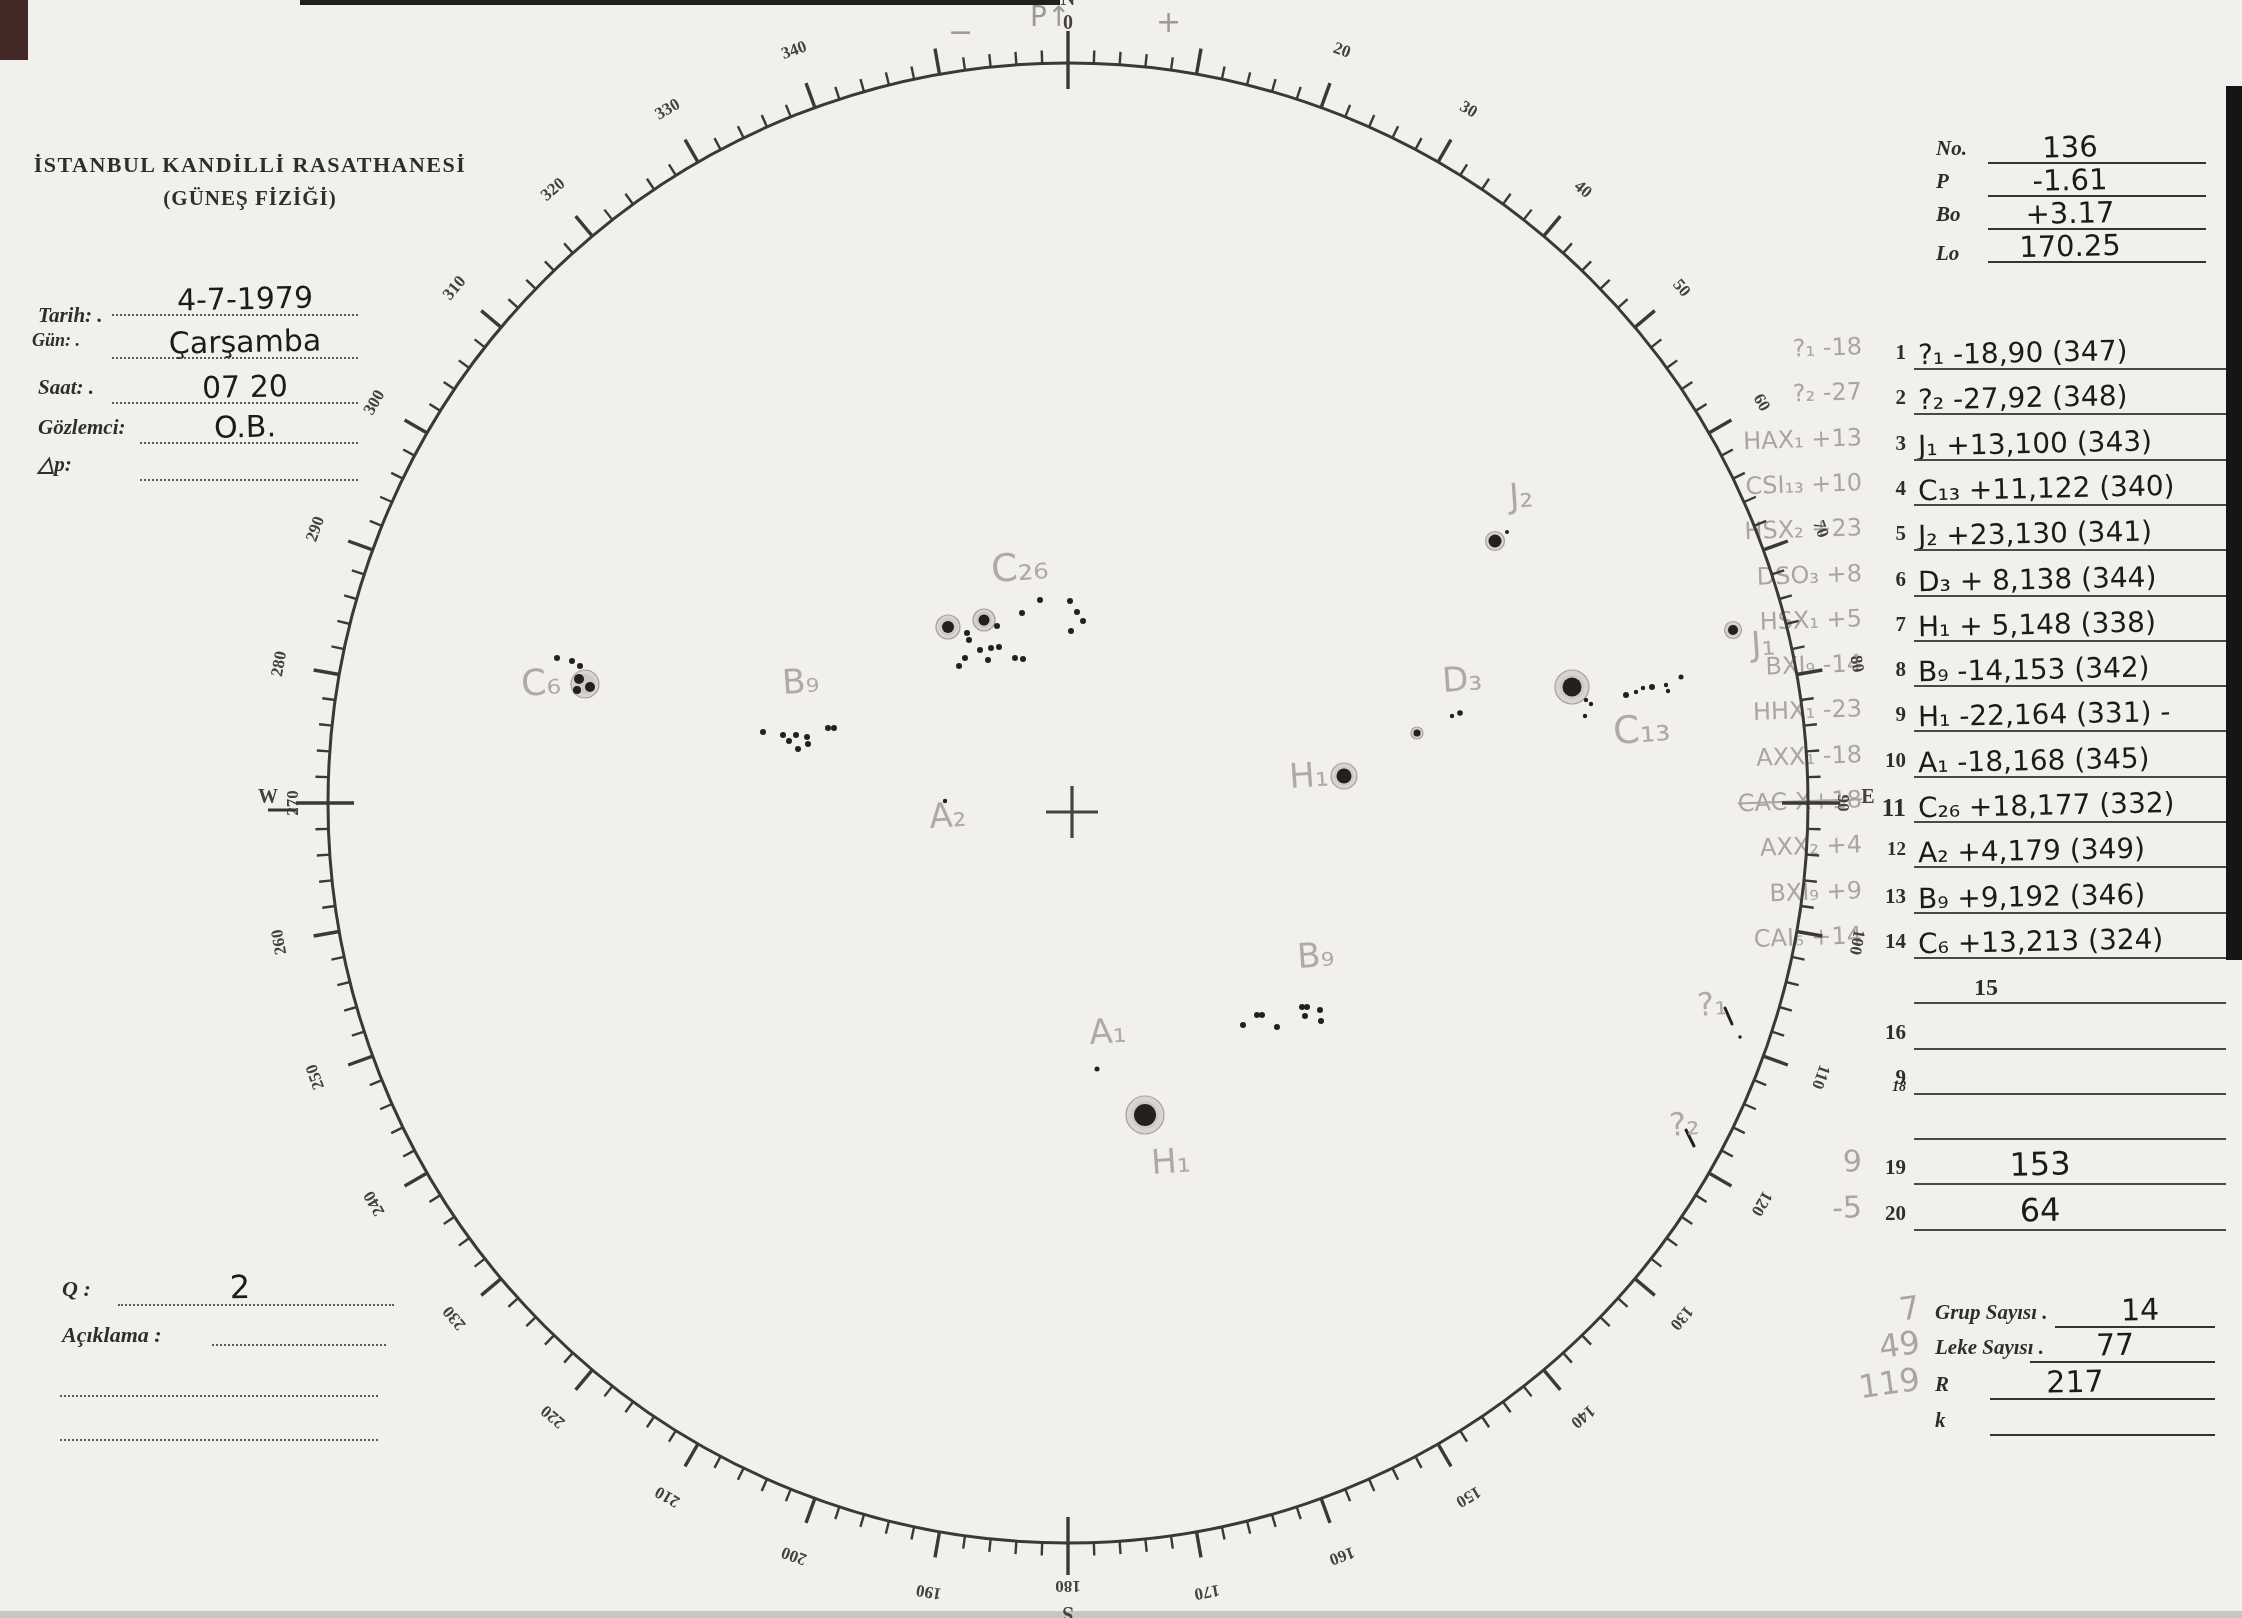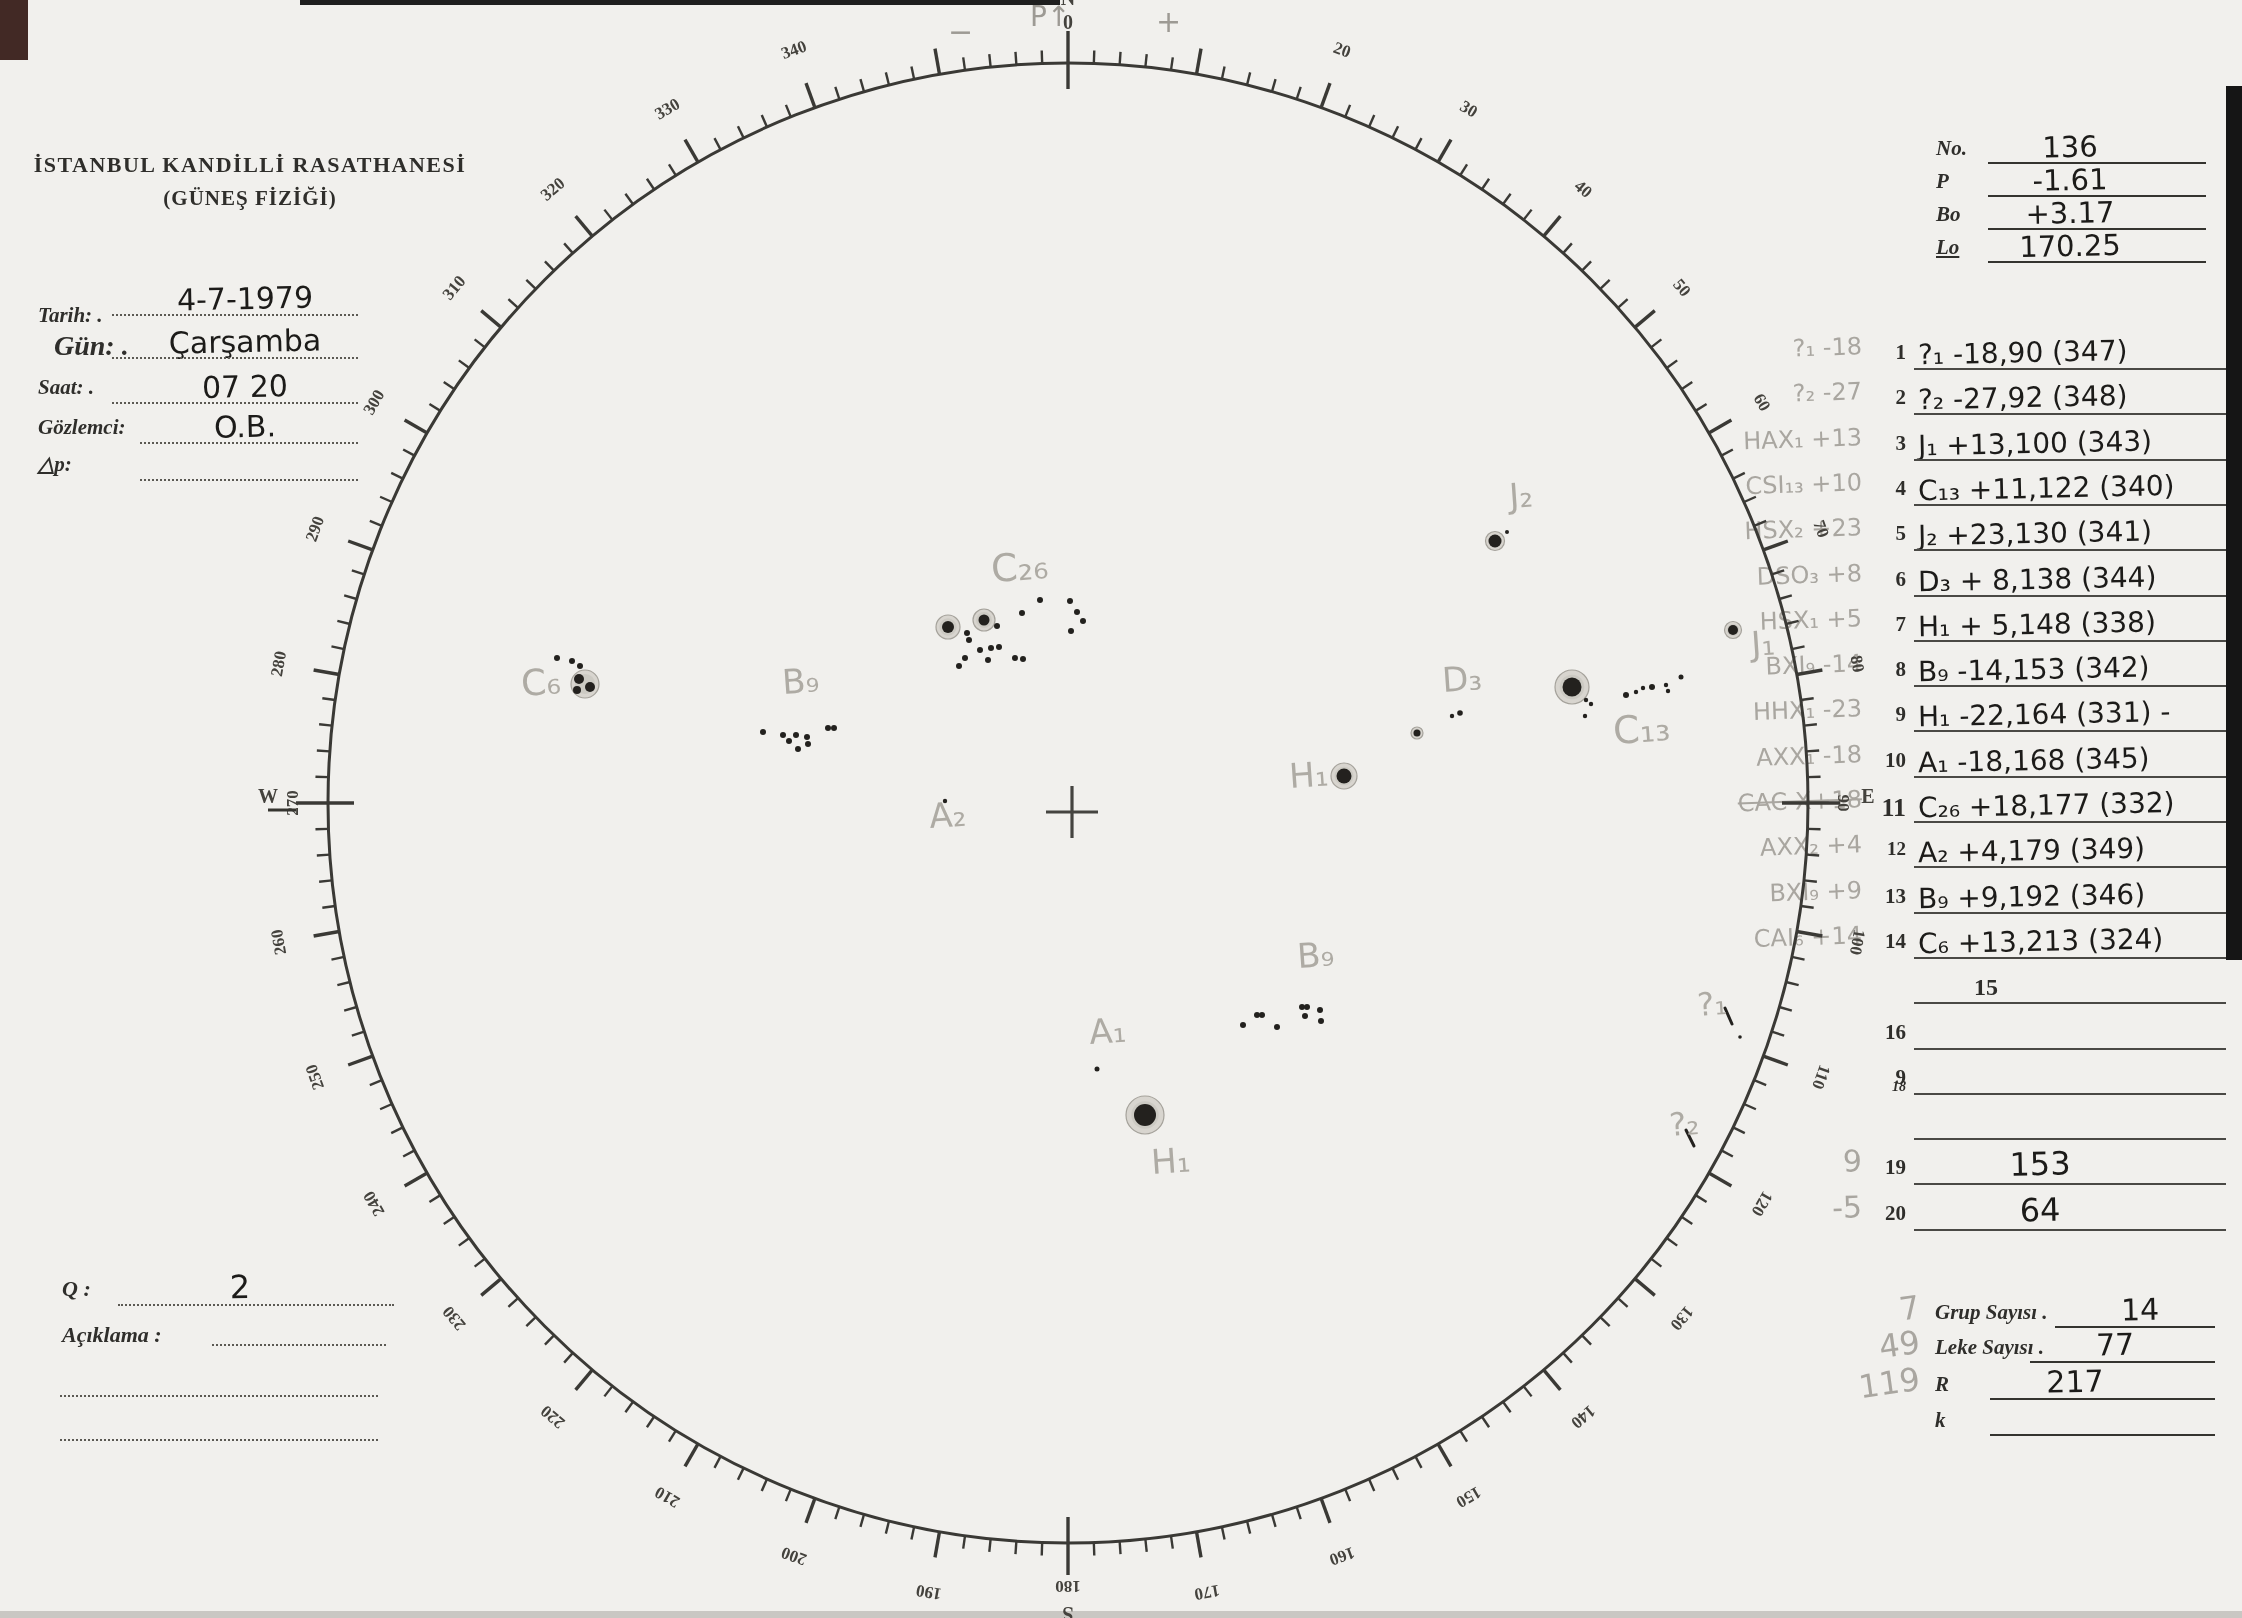--- a/index.html
+++ b/index.html
@@ -29,21 +29,21 @@
 <div class="artifact" style="left:2226px;top:86px;width:16px;height:874px;background:#151515;"></div>
 <div class="artifact" style="left:0;top:1611px;width:2242px;height:7px;background:#c9c7c3;"></div>
 
 <div class="abs printed ctr" style="left:15px;top:152px;width:470px;font-size:22px;letter-spacing:1.5px;">İSTANBUL KANDİLLİ RASATHANESİ</div>
 <div class="abs printed ctr" style="left:15px;top:186px;width:470px;font-size:21px;letter-spacing:1px;">(GÜNEŞ FİZİĞİ)</div>
 
 <div id="form-block">
     <div class="abs printed pitalic" style="left:38px;top:287px;font-size:21px;margin-top:16px;">Tarih: .</div>
     <div class="abs hw ctr" style="left:130px;top:281px;width:230px;font-size:30px;">4-7-1979</div>
     <div class="dotline" style="left:112px;top:314px;width:246px;"></div>
-    <div class="abs printed pitalic" style="left:54px;top:330px;font-size:28px;text-align:center;">Gün: .</div>
+    <div class="abs printed pitalic" style="left:32px;top:330px;font-size:18px;text-align:center;">Gün: .</div>
     <div class="abs hw ctr" style="left:130px;top:324px;width:230px;font-size:30px;">Çarşamba</div>
     <div class="dotline" style="left:112px;top:357px;width:246px;"></div>
     <div class="abs printed pitalic" style="left:38px;top:375px;font-size:21px;">Saat: .</div>
     <div class="abs hw ctr" style="left:130px;top:369px;width:230px;font-size:30px;">07 20</div>
     <div class="dotline" style="left:112px;top:402px;width:246px;"></div>
     <div class="abs printed pitalic" style="left:38px;top:415px;font-size:21px;">Gözlemci:</div>
     <div class="abs hw ctr" style="left:130px;top:409px;width:230px;font-size:30px;">O.B.</div>
     <div class="dotline" style="left:140px;top:442px;width:218px;"></div>
     <div class="abs printed pitalic" style="left:38px;top:452px;font-size:21px;">△p:</div>
     <div class="abs hw ctr" style="left:130px;top:446px;width:230px;font-size:30px;"></div>
@@ -53,21 +53,21 @@
 <div id="obs-block">
     <div class="abs printed pitalic" style="left:1936px;top:136px;font-size:21px;">No.</div>
     <div class="abs hw ctr" style="left:1990px;top:130px;width:160px;font-size:29px;">136</div>
     <div class="line" style="left:1988px;top:162px;width:218px;"></div>
     <div class="abs printed pitalic" style="left:1936px;top:169px;font-size:21px;">P</div>
     <div class="abs hw ctr" style="left:1990px;top:163px;width:160px;font-size:29px;">-1.61</div>
     <div class="line" style="left:1988px;top:195px;width:218px;"></div>
     <div class="abs printed pitalic" style="left:1936px;top:202px;font-size:21px;">Bo</div>
     <div class="abs hw ctr" style="left:1990px;top:196px;width:160px;font-size:29px;">+3.17</div>
     <div class="line" style="left:1988px;top:228px;width:218px;"></div>
-    <div class="abs printed pitalic" style="left:1936px;top:235px;font-size:21px;text-decoration:underline;">Lo</div>
+    <div class="abs printed pitalic" style="left:1936px;top:241px;font-size:21px;">Lo</div>
     <div class="abs hw ctr" style="left:1990px;top:229px;width:160px;font-size:29px;">170.25</div>
     <div class="line" style="left:1988px;top:261px;width:218px;"></div>
   </div>
 
 <div id="rows">
     <div class="abs pencil rt" style="left:1640px;top:336px;width:222px;font-size:24px;transform:rotate(-2deg);">?₁  -18</div>
     <div class="abs printed rt" style="left:1866px;top:340px;width:40px;font-size:21px;">1</div>
     <div class="abs hw" style="left:1918px;top:335px;width:320px;font-size:28px;">?₁ -18,90 (347)</div>
     <div class="thinline" style="left:1914px;top:368px;width:312px;"></div>
     <div class="abs pencil rt" style="left:1640px;top:381.3px;width:222px;font-size:24px;transform:rotate(-2deg);">?₂  -27</div>

